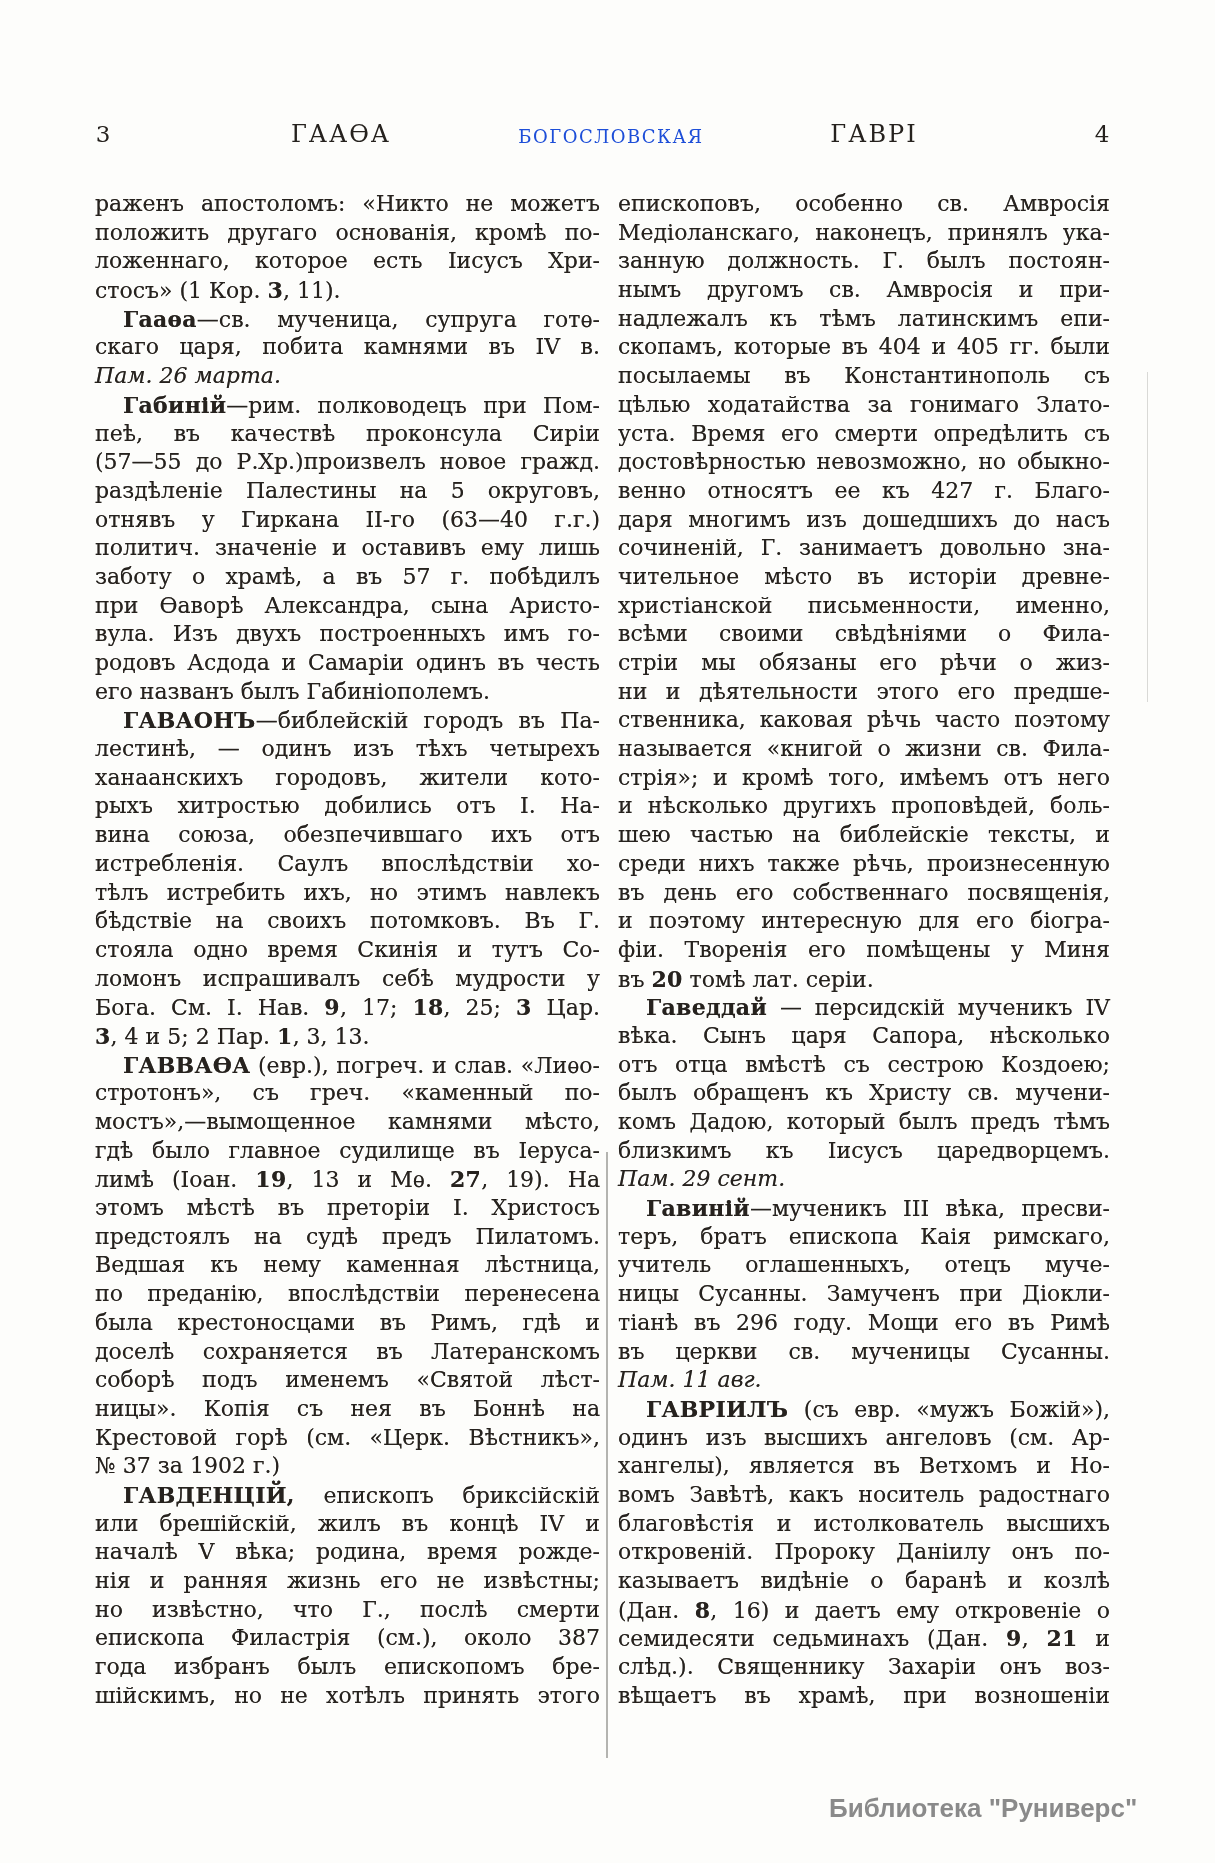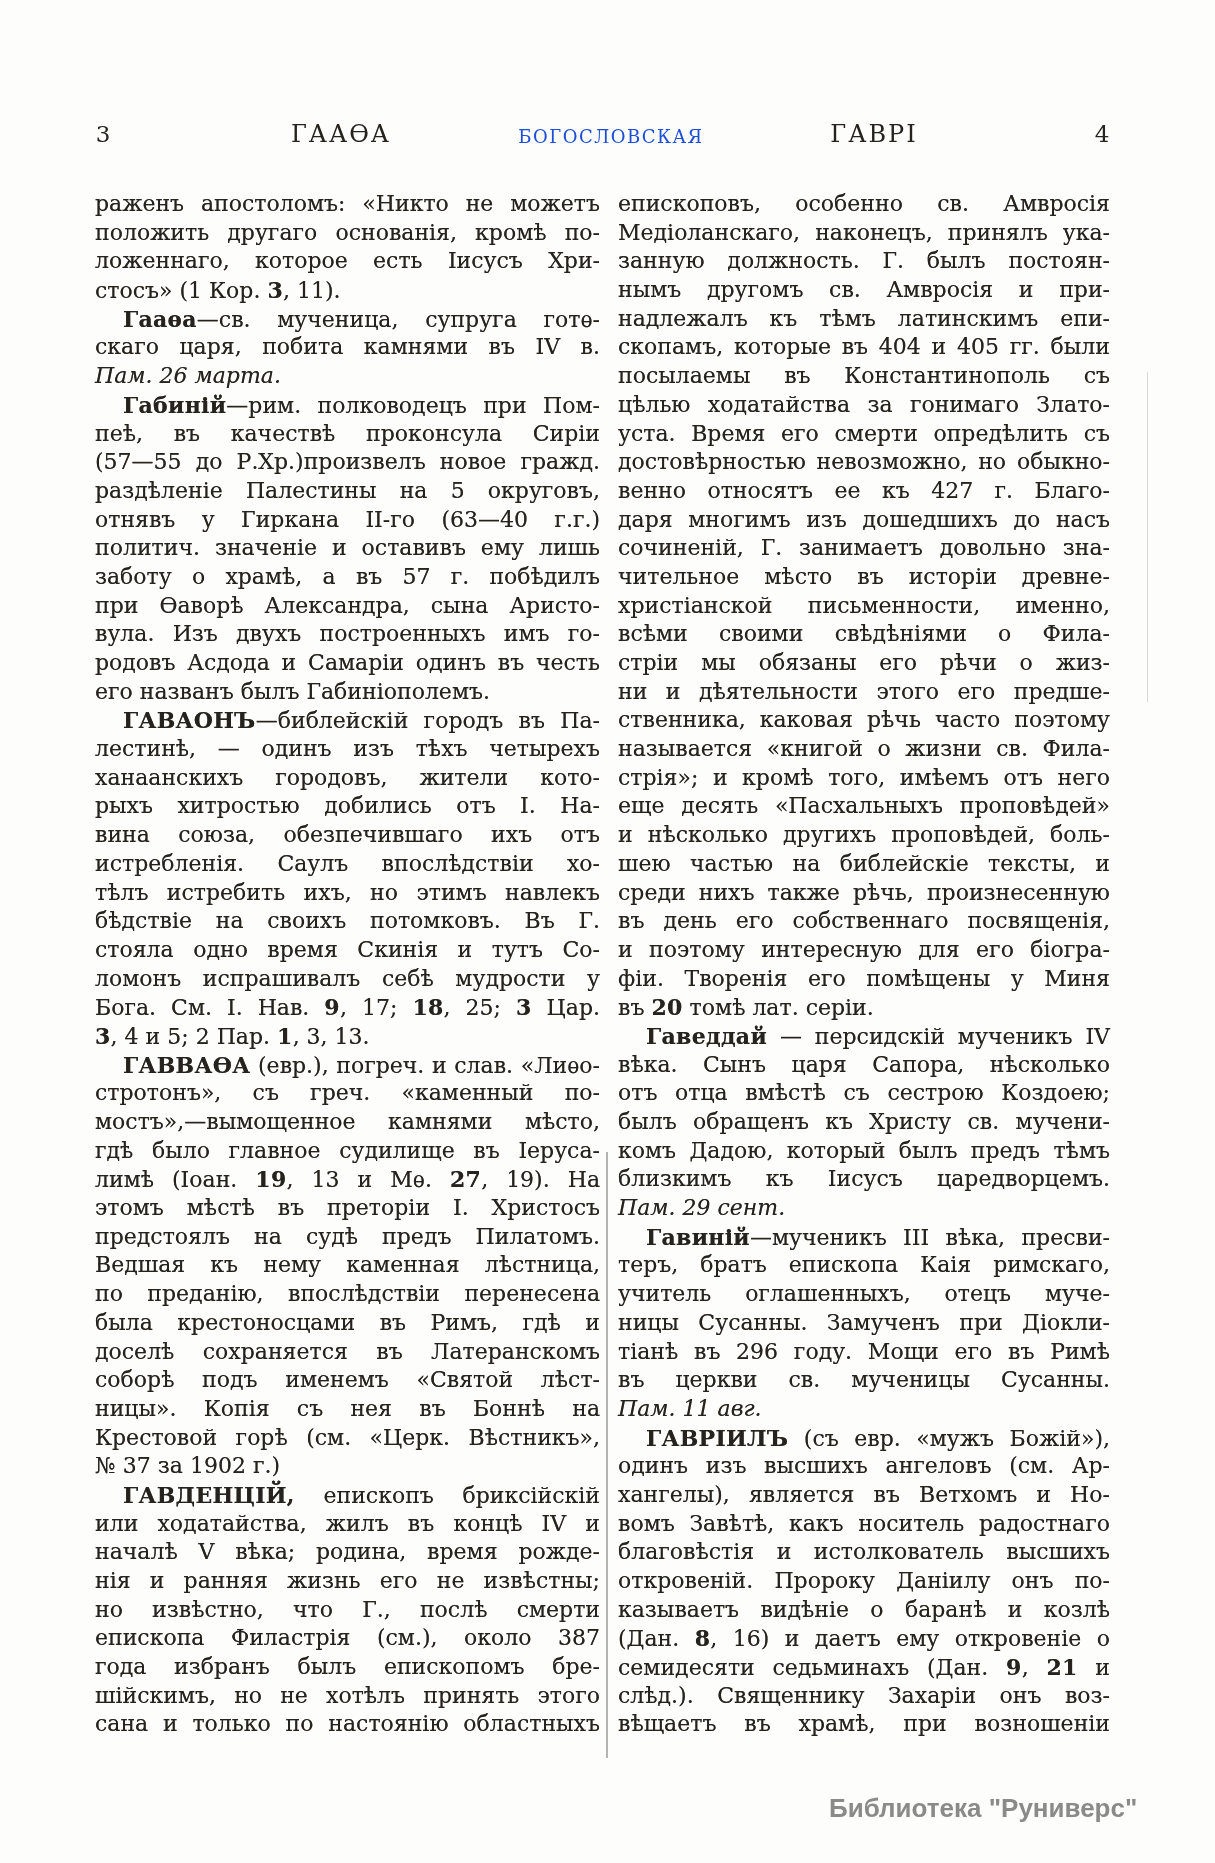--- a/index.html
+++ b/index.html
@@ -90,28 +90,27 @@
       <div class="line">предстоялъ на судѣ предъ Пилатомъ.</div>
       <div class="line">Ведшая къ нему каменная лѣстница,</div>
       <div class="line">по преданію, впослѣдствіи перенесена</div>
       <div class="line">была крестоносцами въ Римъ, гдѣ и</div>
       <div class="line">доселѣ сохраняется въ Латеранскомъ</div>
       <div class="line">соборѣ подъ именемъ «Святой лѣст-</div>
       <div class="line">ницы». Копія съ нея въ Боннѣ на</div>
       <div class="line">Крестовой горѣ (см. «Церк. Вѣстникъ»,</div>
       <div class="line end">№ 37 за 1902 г.)</div>
       <div class="line ind"><b>ГАВДЕНЦІЙ,</b> епископъ бриксійскій</div>
-      <div class="line">или ходатайства, жилъ въ концѣ IV и</div>
+      <div class="line">или брешійскій, жилъ въ концѣ IV и</div>
       <div class="line">началѣ V вѣка; родина, время рожде-</div>
       <div class="line">нія и ранняя жизнь его не извѣстны;</div>
       <div class="line">но извѣстно, что Г., послѣ смерти</div>
       <div class="line">епископа Филастрія (см.), около 387</div>
       <div class="line">года избранъ былъ епископомъ бре-</div>
       <div class="line">шійскимъ, но не хотѣлъ принять этого</div>
-      <div class="line">сана и только по настоянію областныхъ</div>
     </div>
 
   <div class="col col-right" id="col-right">
       <div class="line">епископовъ, особенно св. Амвросія</div>
       <div class="line">Медіоланскаго, наконецъ, принялъ ука-</div>
       <div class="line">занную должность. Г. былъ постоян-</div>
       <div class="line">нымъ другомъ св. Амвросія и при-</div>
       <div class="line">надлежалъ къ тѣмъ латинскимъ епи-</div>
       <div class="line">скопамъ, которые въ 404 и 405 гг. были</div>
       <div class="line">посылаемы въ Константинополь съ</div>
@@ -122,21 +121,20 @@
       <div class="line">даря многимъ изъ дошедшихъ до насъ</div>
       <div class="line">сочиненій, Г. занимаетъ довольно зна-</div>
       <div class="line">чительное мѣсто въ исторіи древне-</div>
       <div class="line">христіанской письменности, именно,</div>
       <div class="line">всѣми своими свѣдѣніями о Фила-</div>
       <div class="line">стріи мы обязаны его рѣчи о жиз-</div>
       <div class="line">ни и дѣятельности этого его предше-</div>
       <div class="line">ственника, каковая рѣчь часто поэтому</div>
       <div class="line">называется «книгой о жизни св. Фила-</div>
       <div class="line">стрія»; и кромѣ того, имѣемъ отъ него</div>
-      <div class="line">еще десять «Пасхальныхъ проповѣдей»</div>
       <div class="line">и нѣсколько другихъ проповѣдей, боль-</div>
       <div class="line">шею частью на библейскіе тексты, и</div>
       <div class="line">среди нихъ также рѣчь, произнесенную</div>
       <div class="line">въ день его собственнаго посвященія,</div>
       <div class="line">и поэтому интересную для его біогра-</div>
       <div class="line">фіи. Творенія его помѣщены у Миня</div>
       <div class="line end">въ <b>20</b> томѣ лат. серіи.</div>
       <div class="line ind"><b>Гаведдай</b> — персидскій мученикъ IV</div>
       <div class="line">вѣка. Сынъ царя Сапора, нѣсколько</div>
       <div class="line">отъ отца вмѣстѣ съ сестрою Коздоею;</div>

